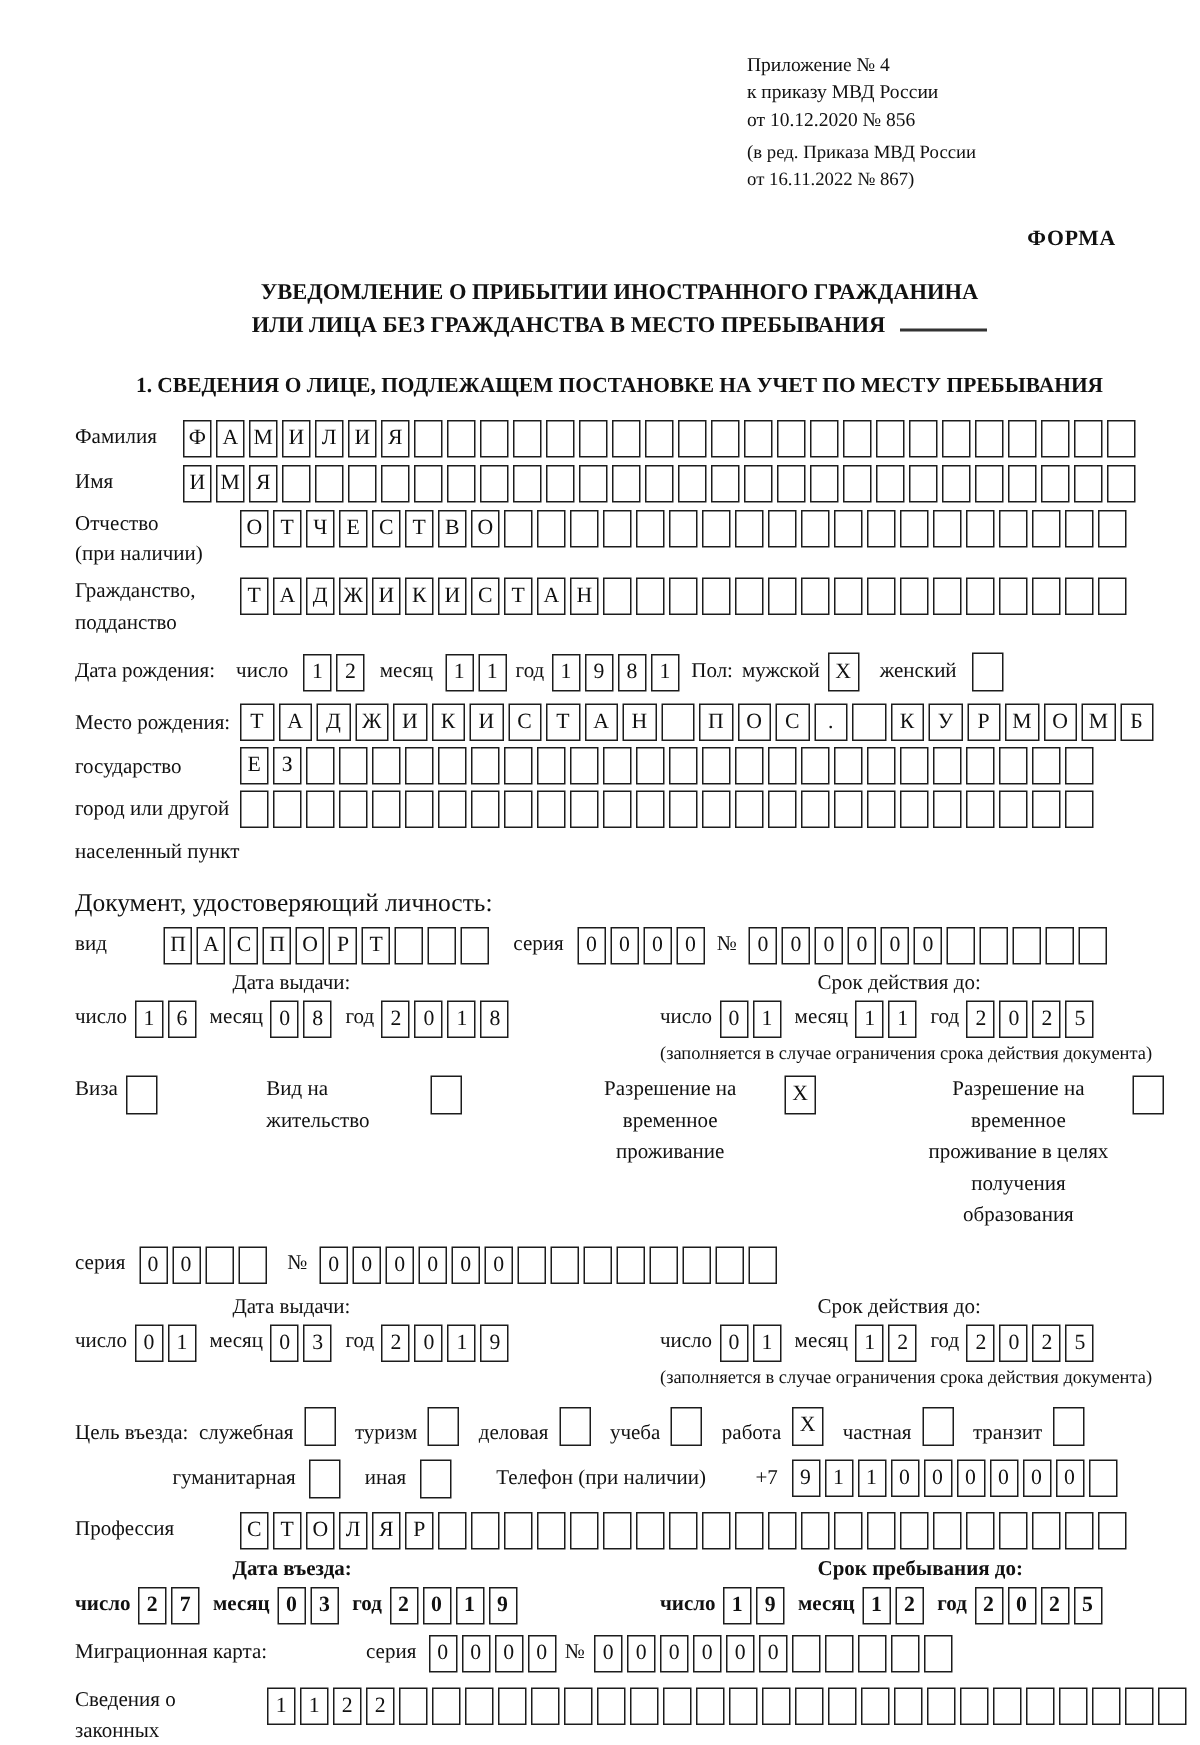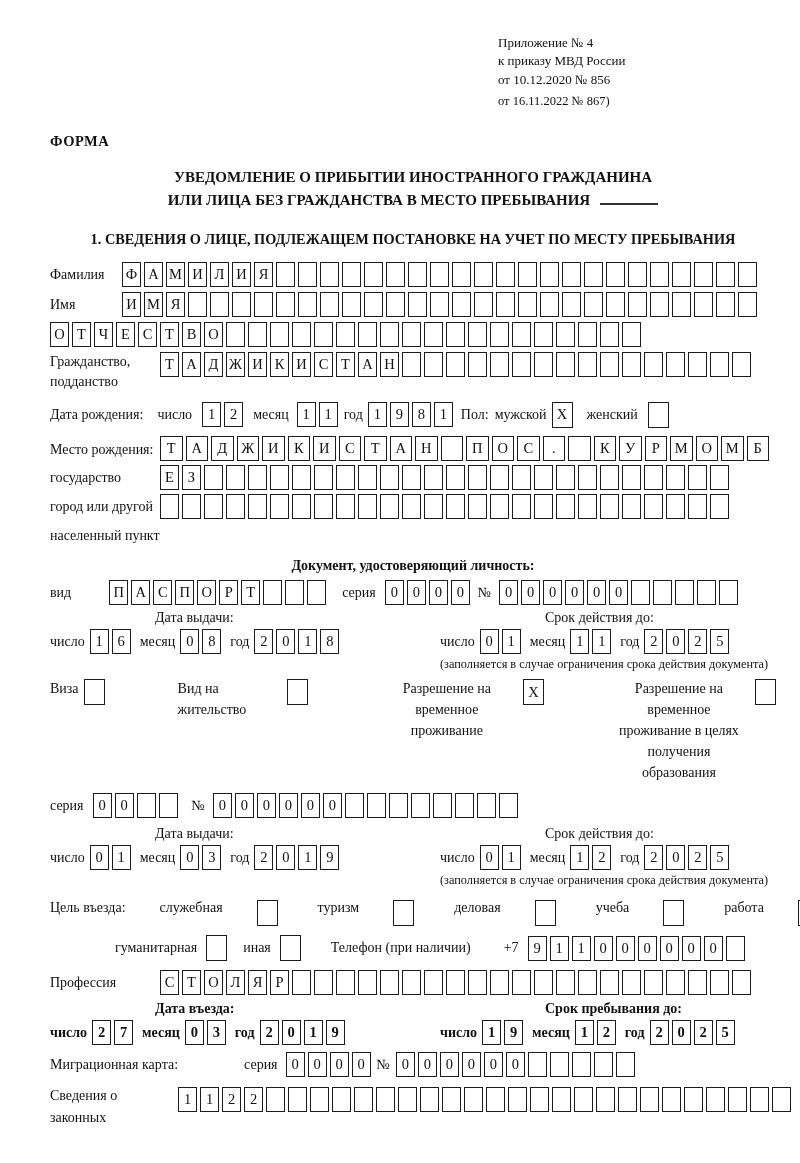--- a/index.html
+++ b/index.html
@@ -7,21 +7,21 @@
   body {
     width: 800px; height: 1163px; overflow: hidden;
     font-family: "Liberation Serif", "DejaVu Serif", serif;
     color: #111; font-size: 14px;
   }
   .page { padding: 34px 24px 0 50px; }
 
   
   .top-right { margin-left: 448px; width: 280px; font-size: 13px; line-height: 1.42; }
   .top-right .edition { margin-top: 4px; font-size: 12.5px; }
-  .form-label { padding-right: 32px; font-weight: bold; font-size: 14.5px; margin-top: 22px; letter-spacing: .5px; }
+  .form-label { text-align: right; padding-right: 32px; font-weight: bold; font-size: 14.5px; margin-top: 22px; letter-spacing: .5px; }
 
   .title { text-align: center; font-weight: bold; font-size: 15px; margin-top: 16px; line-height: 1.5; }
   .blank-line { display: inline-block; width: 58px; border-bottom: 2px solid #333; margin-left: 10px; vertical-align: baseline; }
 
   .sec-heading { text-align: center; font-weight: bold; font-size: 14.3px; margin-top: 20px; margin-bottom: 14px; }
 
   
   .row { display: flex; align-items: center; margin-bottom: 5px; }
   .row.top { align-items: flex-start; }
   .lbl { white-space: nowrap; }
@@ -45,32 +45,32 @@
   .date-pair { display: flex; margin-top: 8px; }
   .dg-left { width: 390px; flex: none; }
   .dg-heading { margin-bottom: 3px; }
   .dg-heading.ind1 { padding-left: 105px; }
   .dg-heading.ind2 { padding-left: 105px; }
   .date-row { display: flex; align-items: center; }
   .date-row .lbl { margin-right: 5px; }
   .date-row .cells { margin-right: 9px; }
   .note { font-size: 12.3px; margin-top: 3px; }
 
-  .doc-heading { text-align: center; font-weight: bold; font-size: 14px; margin: 8px 0 6px 0; }
+  .doc-heading { text-align: left; font-weight: normal; font-size: 17px; margin: 8px 0 6px 0; }
 
   .intro { line-height: 1.85; margin-top: 10px; }
 
   
   .res-cb-row { display: flex; align-items: flex-start; margin-top: 6px; gap: 47px; }
   .res-item { display: flex; align-items: flex-start; }
   .res-item .cells { margin-top: 1px; }
   .res-item .txt { line-height: 1.5; }
   .res-item .txt.center { text-align: center; }
 
-  .purpose-row { display: flex; align-items: flex-start; margin-top: 12px; flex-wrap: nowrap; gap: 27px; }
+  .purpose-row { display: flex; align-items: flex-end; margin-top: 12px; flex-wrap: nowrap; }
   .purpose-row .lbl { margin-right: 7px; }
   .purpose-row .cells { margin-right: 13px; }
   .purpose-row2 { display: flex; align-items: center; margin-top: 9px; padding-left: 65px; }
   .purpose-row2 .lbl { margin-right: 9px; }
   .purpose-row2 .cells { margin-right: 16px; }
   .phone-prefix { margin: 0 7px 0 24px; }
 
   .mig-row { display: flex; align-items: center; margin-top: 7px; }
   .mig-row .series-lbl { margin-left: 66px; margin-right: 8px; }
   .mig-row .num-lbl { margin: 0 6px; }
@@ -85,20 +85,21 @@
 </head>
 <body>
 
 <div class="page">
 
   <div class="top-right">
     <div>Приложение № 4</div>
     <div>к приказу МВД России</div>
     <div>от 10.12.2020 № 856</div>
     <div class="edition">
+      <div>(в ред. Приказа МВД России</div>
       <div>от 16.11.2022 № 867)</div>
     </div>
   </div>
 
   <div class="form-label">ФОРМА</div>
 
   <div class="title">
     <div>УВЕДОМЛЕНИЕ О ПРИБЫТИИ ИНОСТРАННОГО ГРАЖДАНИНА</div>
     <div>
       <span>ИЛИ ЛИЦА БЕЗ ГРАЖДАНСТВА В МЕСТО ПРЕБЫВАНИЯ</span><span class="blank-line"></span>
@@ -171,20 +172,24 @@
         <span class="cell"></span>
         <span class="cell"></span>
         <span class="cell"></span>
         <span class="cell"></span>
         <span class="cell"></span>
         <span class="cell"></span>
       </span>
   </div>
 
   <div class="row top">
+    <span class="lbl-col w110">
+      <div>Отчество</div>
+      <div>(при наличии)</div>
+    </span>
     <span class="cells">
         <span class="cell">О</span>
         <span class="cell">Т</span>
         <span class="cell">Ч</span>
         <span class="cell">Е</span>
         <span class="cell">С</span>
         <span class="cell">Т</span>
         <span class="cell">В</span>
         <span class="cell">О</span>
         <span class="cell"></span>

